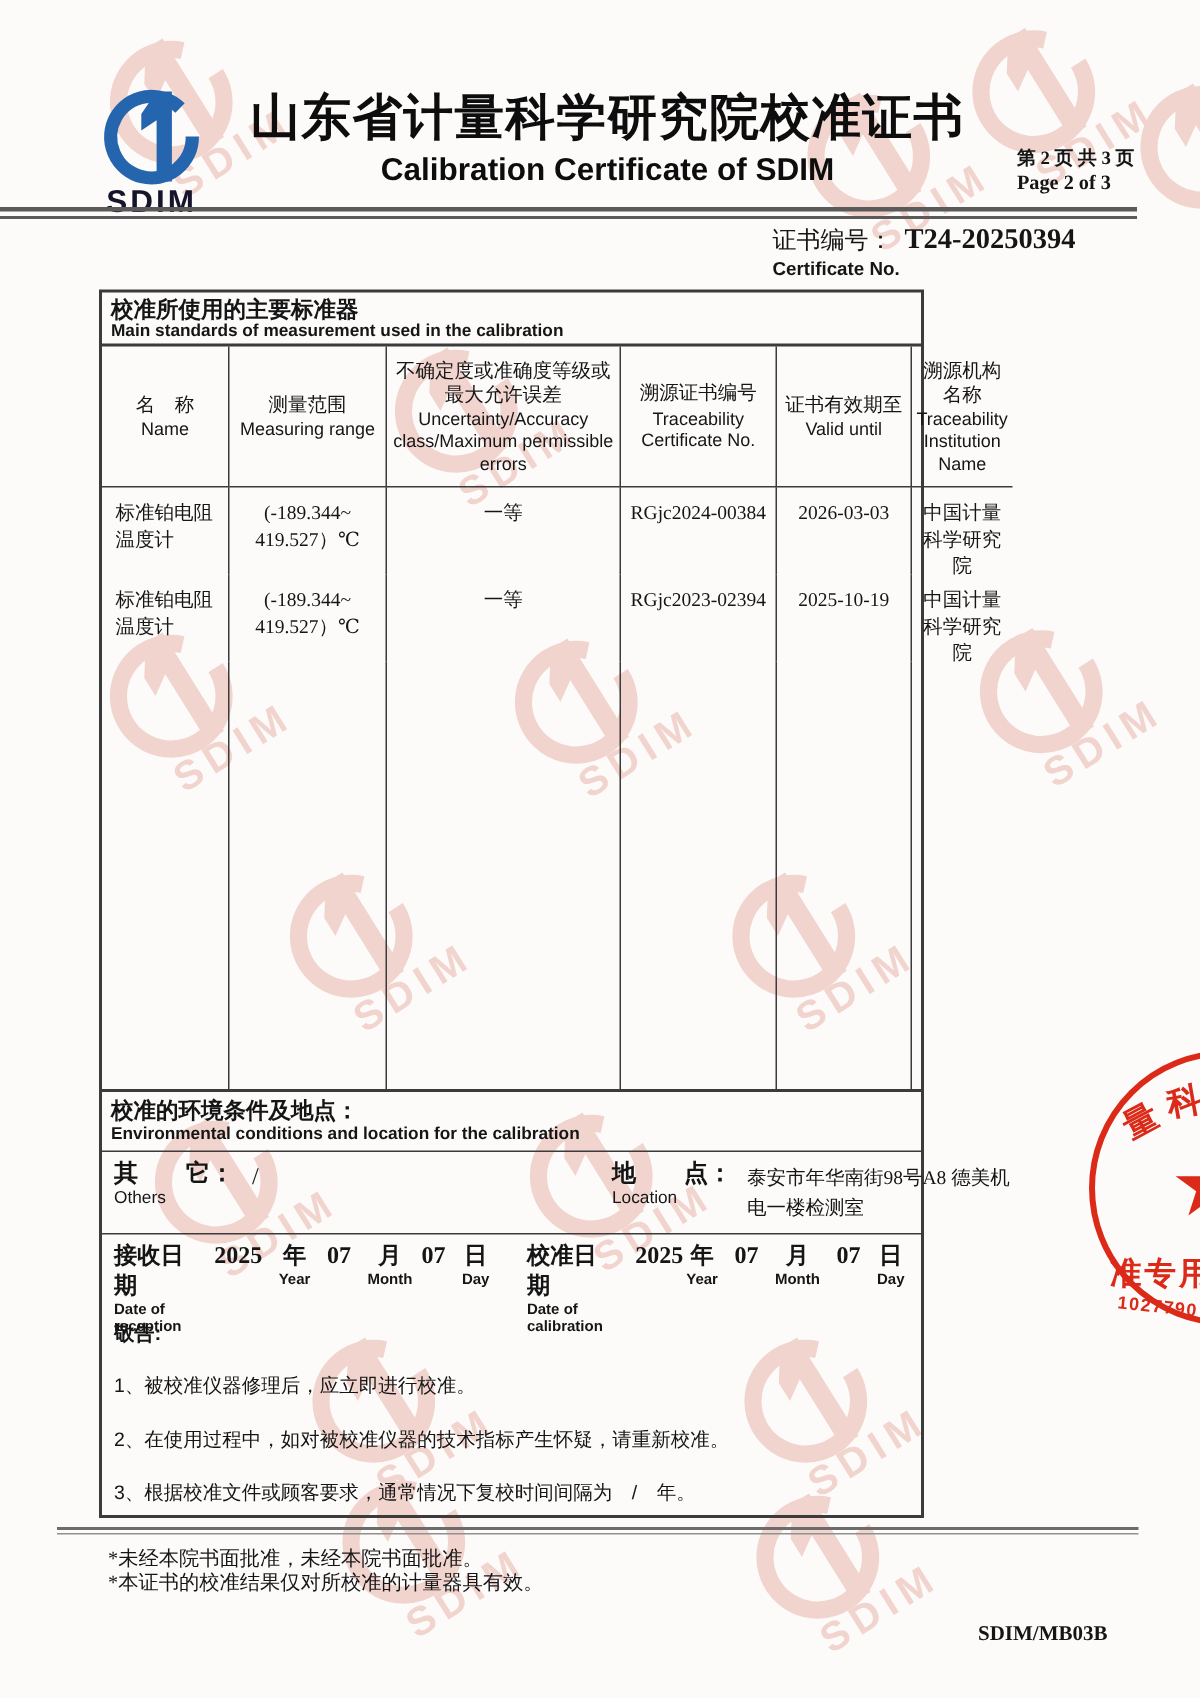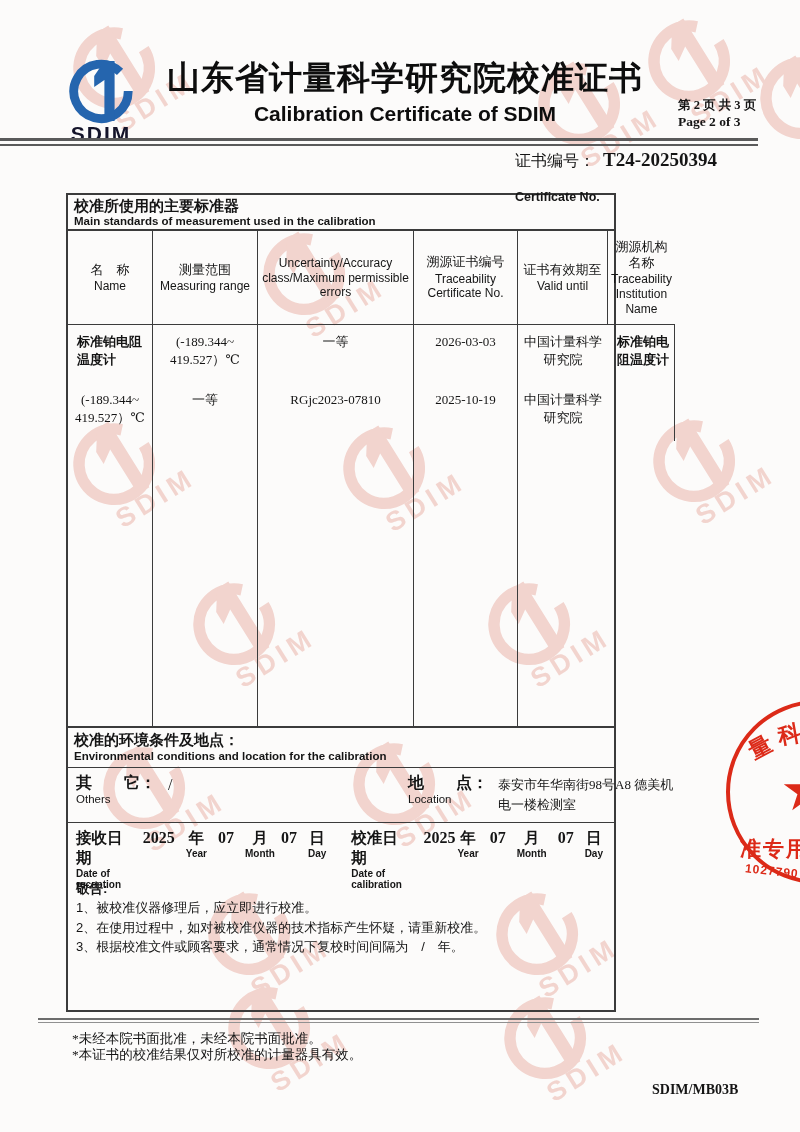--- a/index.html
+++ b/index.html
@@ -27,39 +27,39 @@
         font-family:Liberation Serif, serif; font-weight:bold; z-index:2; }
   .pageinfo .pi-cn { font-size:12.5px; }
   .pageinfo .pi-en { font-size:13.5px; }
   .rule-top { position:absolute; left:0; top:138px; width:758px; height:8px;
         border-top:3px solid #5a5a5a; border-bottom:2px solid #5a5a5a; z-index:2; }
   .certno { position:absolute; left:515px; top:149px; z-index:2; }
   .certno .cn-line { display:flex; align-items:baseline; }
   .certno .cn-label { font-size:16px; font-weight:500; }
   .certno .cn-value { font-family:"Liberation Serif","DejaVu Serif",serif; font-weight:bold;
         font-size:19px; margin-left:8px; }
-  .certno .cn-en { font-size:12.5px; font-weight:bold; margin-top:18px; }
+  .certno .cn-en { font-size:12.5px; font-weight:bold; margin-top:1px; }
   
   .mainbox { position:absolute; left:66px; top:193px; width:550px; height:819px;
         border:2px solid #3b3b3b; display:flex; flex-direction:column; z-index:1;justify-content:flex-end; }
   .sec-title { height:36px; padding:2px 6px; border-bottom:2px solid #3b3b3b; }
   .sec-title .st-cn { font-size:15px; font-weight:bold; }
   .sec-title .st-en { font-size:11.5px; font-weight:600; margin-top:-1px; }
   
   .sgrid { height:497px; border-bottom:2px solid #3b3b3b; display:grid;
         grid-template-columns:85px 105px 156px 104px 90px 1fr;
         grid-template-rows:94px 58px 58px 1fr; }
   .sg-cell { border-right:1.4px solid #3b3b3b; display:flex; flex-direction:column;
         align-items:center; justify-content:center; text-align:center; padding:2px 3px; }
   .sg-cell.c-last { border-right:none; }
   .sg-cell.hrow { border-bottom:1.4px solid #3b3b3b; }
   .sg-cell .h-cn { font-size:13px; font-weight:500; line-height:1.25; }
   .sg-cell .h-en { font-size:12px; line-height:1.22; margin-top:1px; }
   .sg-cell.drow { justify-content:flex-start; padding-top:8px; font-size:13px; line-height:1.35; }
-  .sg-cell.d-name { align-items:flex-start; text-align:left; padding-left:9px;font-weight:bold; }
+  .sg-cell.d-name { align-items:flex-start; text-align:left; padding-left:9px; }
   .sg-serif { font-family:"Liberation Serif","DejaVu Serif",serif; font-size:13.5px; }
   
   .env-title { height:40px; padding:3px 6px; border-bottom:1.5px solid #3b3b3b; }
   .env-title .st-cn { font-size:15px; font-weight:bold; }
   .env-title .st-en { font-size:11.5px; font-weight:600; }
   .erow { display:flex; border-bottom:1.5px solid #3b3b3b; }
   .ehalf { display:flex; align-items:flex-start; padding:5px 0 0 8px; }
   .ehalf.left { width:332px; flex:none; }
   .lblblk .l-cn { font-size:16px; font-weight:600; line-height:1.25; white-space:pre; }
   .lblblk .l-en { font-size:11.5px; font-weight:500; margin-top:0; }
@@ -75,21 +75,21 @@
   .dcol { text-align:center; margin-right:11px; }
   .dcol .d-top { font-size:15.5px; font-weight:600; line-height:1.3; }
   .dcol .d-num { font-family:"Liberation Serif","DejaVu Serif",serif; font-weight:bold; font-size:16px; line-height:1.3; }
   .dcol .d-en { font-size:10px; font-weight:700; }
   .dcol.dlabel { text-align:left; margin-right:16px; }
   .dgroup { display:flex; }
   .dgroup.right { margin-left:14px; }
   
   .notice { flex:1; padding:4px 8px; }
   .notice .n-title { font-size:13.5px; font-weight:600; }
-  .notice .n-item { font-size:13px; line-height:19.5px; }
+  .notice .n-item { font-size:13px; line-height:19.5px;margin-top:16px; }
   
   .stamp { position:absolute; left:726px; top:700px; width:184px; height:184px;
         border:4px solid #dc2a18; border-radius:50%; z-index:3; color:#dc2a18; }
   .stamp span { position:absolute; font-weight:bold; }
   .st-c1 { left:19px; top:28px; font-size:23px; transform:rotate(-28deg); }
   .st-c2 { left:48px; top:15px; font-size:23px; transform:rotate(-10deg); }
   .st-star { left:50px; top:52px; font-size:58px; font-weight:normal !important; }
   .st-mid { left:10px; top:131px; font-size:21px; letter-spacing:2px; }
   .st-num { left:15px; top:160px; font-size:12px; transform:rotate(6deg); letter-spacing:1px; }
   
@@ -254,20 +254,21 @@
 
       <div class="sg-cell hrow">
         <div class="h-cn">名　称</div>
         <div class="h-en">Name</div>
       </div>
       <div class="sg-cell hrow">
         <div class="h-cn">测量范围</div>
         <div class="h-en">Measuring range</div>
       </div>
       <div class="sg-cell hrow">
+        <div class="h-cn">不确定度或准确度等级或最大允许误差</div>
         <div class="h-en">Uncertainty/Accuracy class/Maximum permissible errors</div>
       </div>
       <div class="sg-cell hrow">
         <div class="h-cn">溯源证书编号</div>
         <div class="h-en">Traceability Certificate No.</div>
       </div>
       <div class="sg-cell hrow">
         <div class="h-cn">证书有效期至</div>
         <div class="h-en">Valid until</div>
       </div>
@@ -280,38 +281,41 @@
         <div>标准铂电阻温度计</div>
       </div>
       <div class="sg-cell drow sg-serif">
         <div>(-189.344~</div>
         <div>419.527）℃</div>
       </div>
       <div class="sg-cell drow">
         <div>一等</div>
       </div>
       <div class="sg-cell drow sg-serif">
+        <div>RGjc2024-00384</div>
+      </div>
+      <div class="sg-cell drow sg-serif">
         <div>2026-03-03</div>
       </div>
       <div class="sg-cell drow c-last">
         <div>中国计量科学研究院</div>
       </div>
 
       <div class="sg-cell drow d-name">
         <div>标准铂电阻温度计</div>
       </div>
       <div class="sg-cell drow sg-serif">
         <div>(-189.344~</div>
         <div>419.527）℃</div>
       </div>
       <div class="sg-cell drow">
         <div>一等</div>
       </div>
       <div class="sg-cell drow sg-serif">
-        <div>RGjc2023-07810</div>
+        <div>RGjc2023-02394</div>
       </div>
       <div class="sg-cell drow sg-serif">
         <div>2025-10-19</div>
       </div>
       <div class="sg-cell drow c-last">
         <div>中国计量科学研究院</div>
       </div>
 
       <div class="sg-cell"></div>
       <div class="sg-cell"></div>

